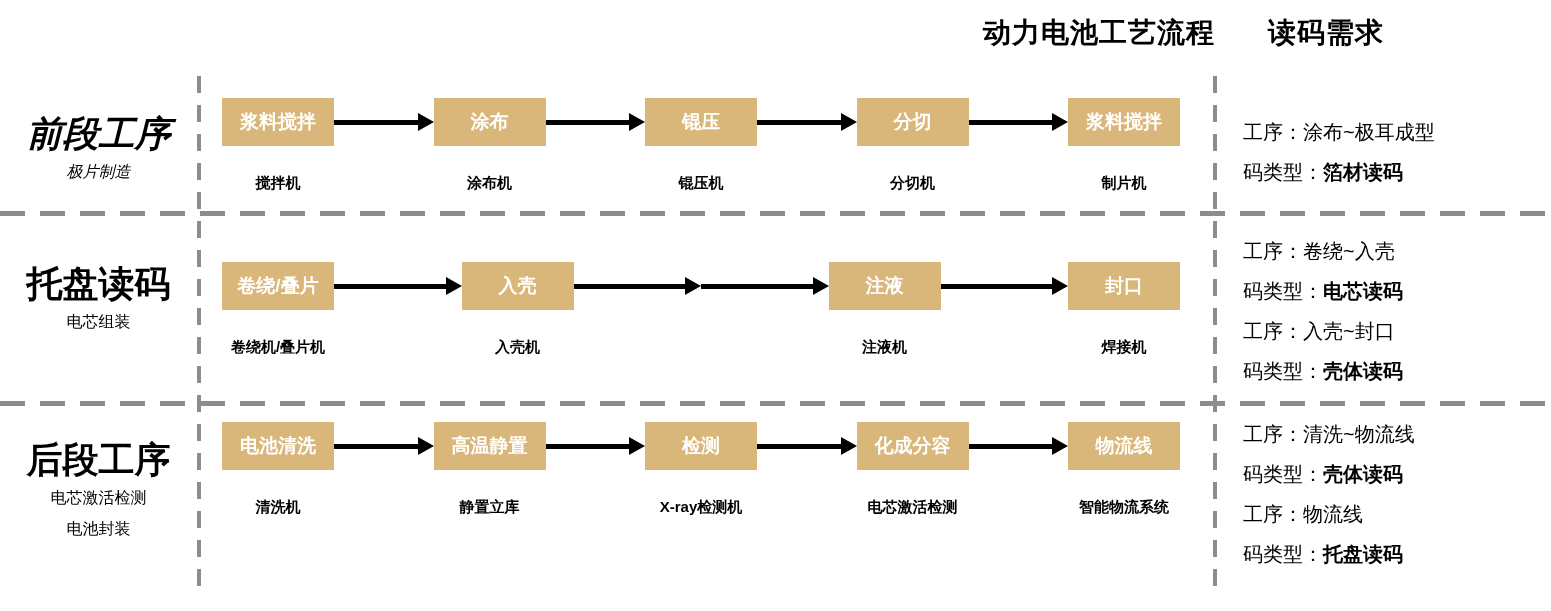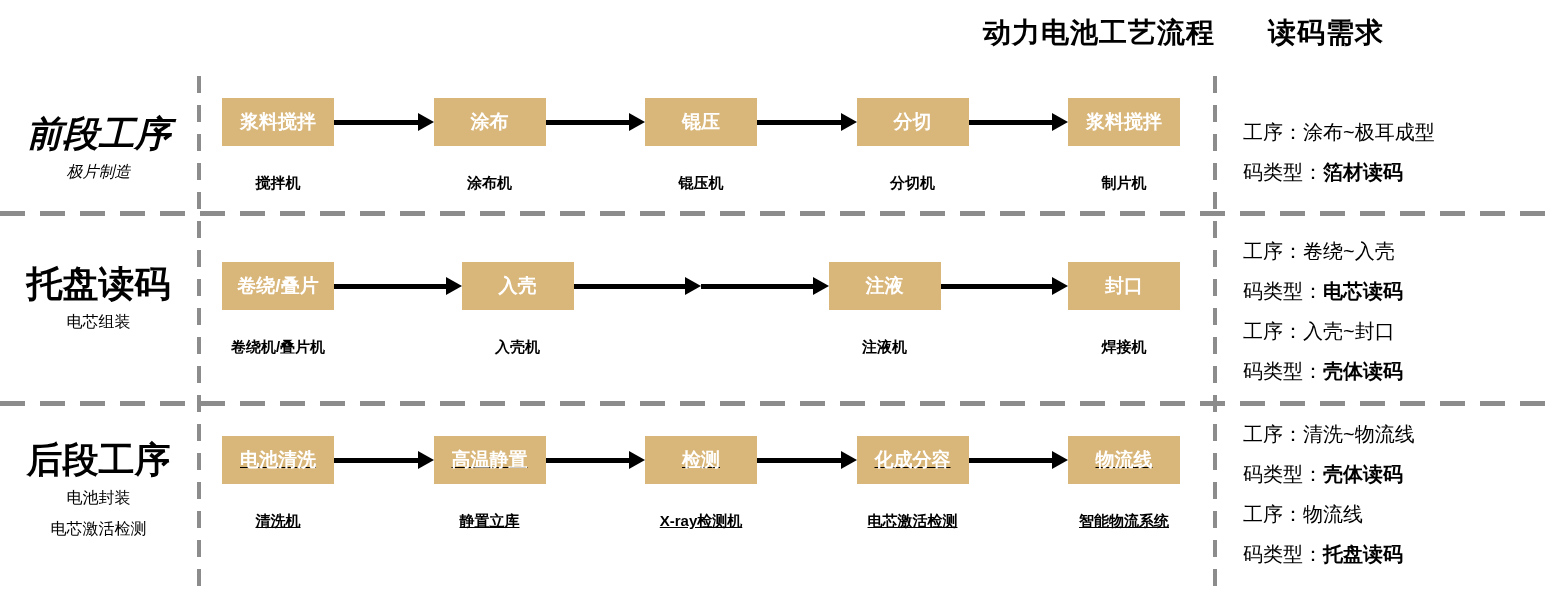--- a/index.html
+++ b/index.html
@@ -44,21 +44,21 @@
   .stage-sub { margin-top:0; font-size:16px; line-height:31px; }
   .stage-sub div:empty { display:none; }
 
   
   .flow {
     position:absolute; left:197px; width:1018px;
     padding:0 35px 0 25px; display:flex; align-items:flex-start;
   }
   .row1 .flow { top:38px; }
   .row2 .flow { top:46px; }
-  .row3 .flow { top:30px;text-decoration:underline; }
+  .row3 .flow { top:16px; }
   .step { flex:none; width:112px; display:flex; flex-direction:column; align-items:center; }
   .box {
     width:112px; height:48px; background:#D9B679; color:#fff;
     font-size:19px; font-weight:bold; display:flex; align-items:center;
     justify-content:center; white-space:nowrap;
   }
   .machine { margin-top:28px; font-size:15px; font-weight:bold; white-space:nowrap; }
   .arrow { flex:1; height:48px; display:flex; align-items:center; }
   .arrow .shaft { flex:1; height:5px; background:#000; }
   .arrow .head {
@@ -186,22 +186,22 @@
       <div class="req"><span>码类型：</span><span class="val bold">电芯读码</span></div>
       <div class="req"><span>工序：</span><span class="val">入壳~封口</span></div>
       <div class="req"><span>码类型：</span><span class="val bold">壳体读码</span></div>
     </div>
   </div>
 
   <div class="row row3">
     <div class="stage">
       <div class="stage-title">后段工序</div>
       <div class="stage-sub">
+        <div>电芯激活检测</div>
         <div>电池封装</div>
-        <div>电芯激活检测</div>
       </div>
     </div>
     <div class="flow">
       <div class="step">
         <div class="box">电池清洗</div>
         <div class="machine">清洗机</div>
       </div>
       <div class="arrow">
           <div class="shaft"></div>
           <div class="head"></div>

